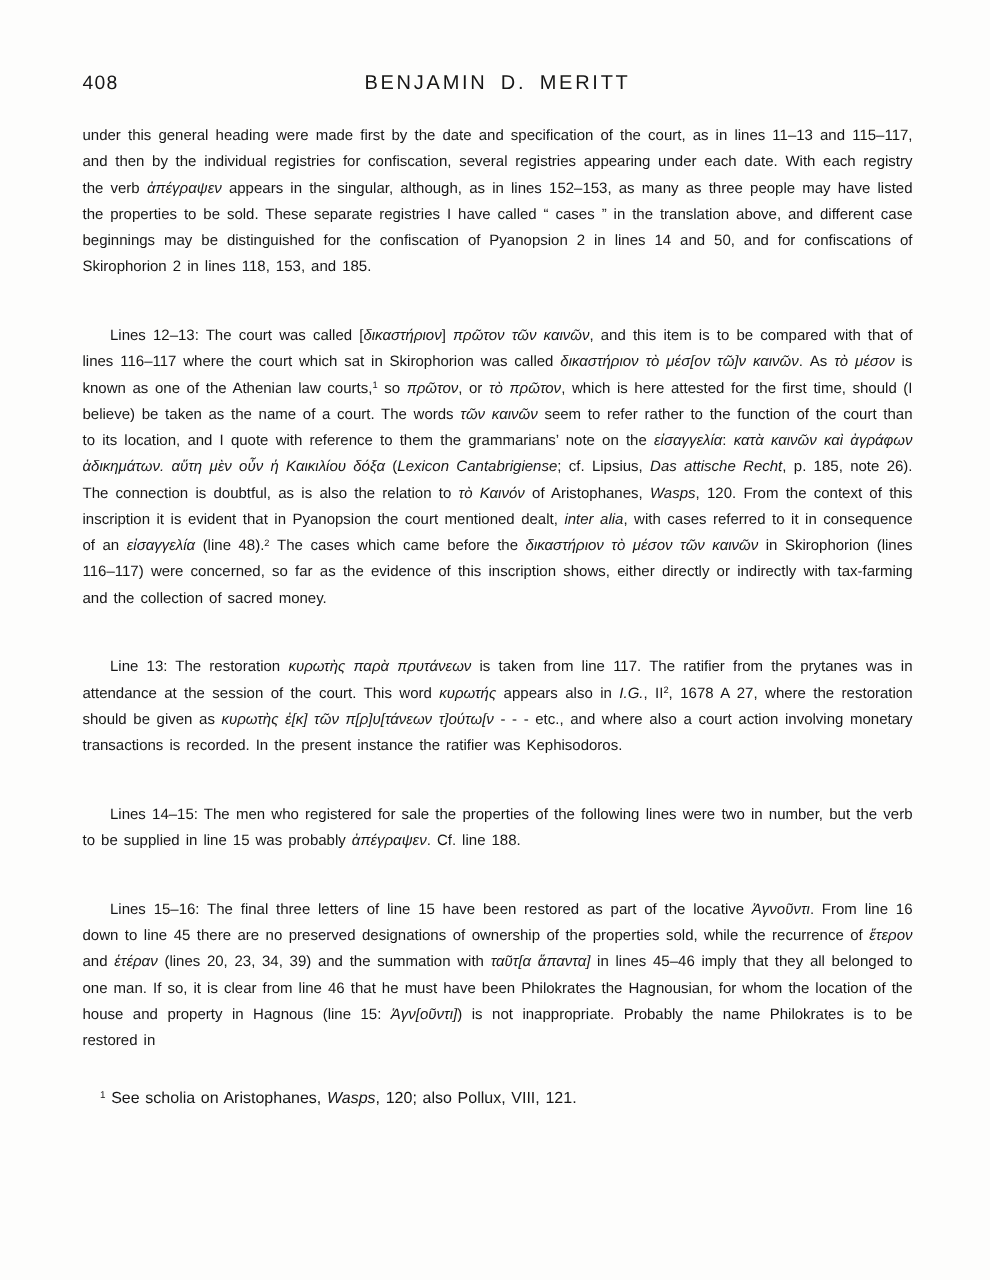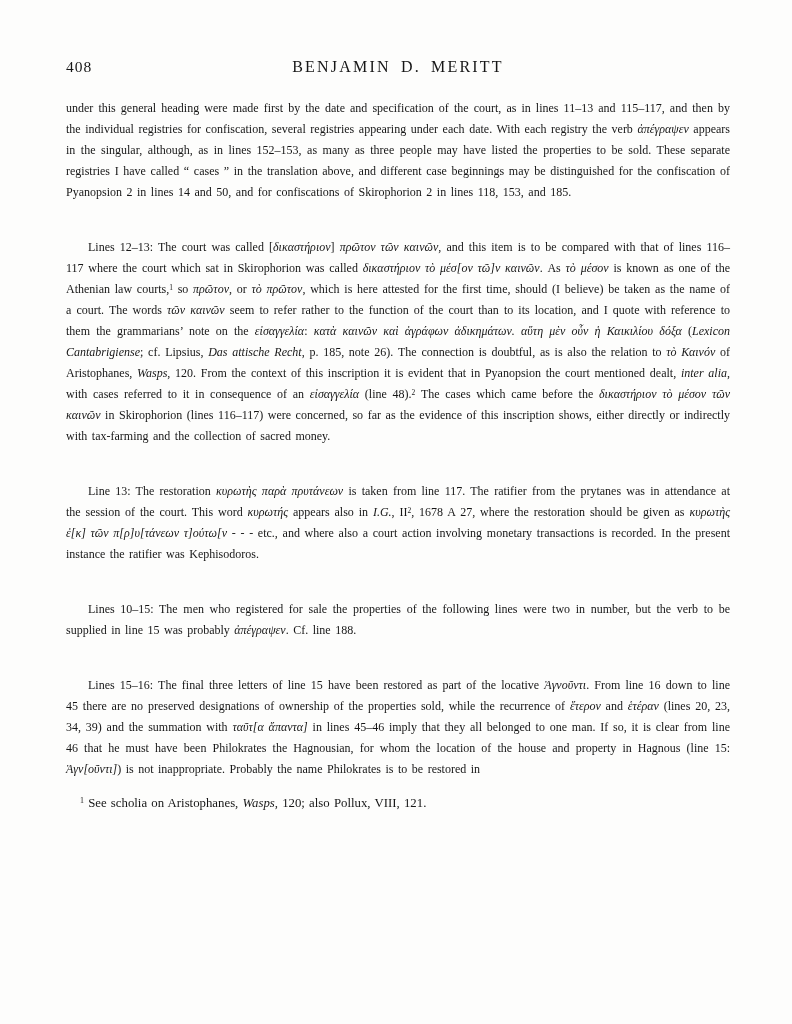--- a/index.html
+++ b/index.html
@@ -7,21 +7,21 @@
     padding: 0;
     background: #e8e8e6;
   }
   .page {
     position: relative;
     width: 792px;
     height: 1024px;
     margin: 0 auto;
     background: #fdfdfc;
     color: #161616;
-    font-family: Liberation Serif, serif;
+    font-family: Liberation Sans, sans-serif;
     box-sizing: border-box;
     padding: 58px 62px 0 66px;
     overflow: hidden;
   }
   .page-header {
     position: relative;
     text-align: center;
     height: 20px;
     margin-bottom: 20px;
   }
@@ -52,21 +52,21 @@
   }
   .it {
     font-style: italic;
   }
   sup.fn-ref {
     font-size: 0.62em;
     line-height: 0;
     vertical-align: 0.45em;
   }
   .footnotes {
-    margin-top: 14px;
+    margin-top: 26px;
     font-size: 12.8px;
     line-height: 18.5px;
     word-spacing: 1px;
   }
   .footnote {
     margin: 0;
     text-indent: 14px;
     text-align: left;
   }
 </style>
@@ -75,19 +75,19 @@
 
 <div class="page">
   <header class="page-header">
     <span class="page-number">408</span>
     <span class="running-head">BENJAMIN D. MERITT</span>
   </header>
   <main class="article-body" id="article-body">
       <p class="para"><span>under this general heading were made first by the date and specification of the court, as in lines 11–13 and 115–117, and then by the individual registries for confiscation, several registries appearing under each date. With each registry the verb </span><span class="it">ἀπέγραψεν</span><span> appears in the singular, although, as in lines 152–153, as many as three people may have listed the properties to be sold. These separate registries I have called “ cases ” in the translation above, and different case beginnings may be distinguished for the confiscation of Pyanopsion 2 in lines 14 and 50, and for confiscations of Skirophorion 2 in lines 118, 153, and 185.</span></p>
       <p class="para indent"><span>Lines 12–13:  The court was called [</span><span class="it">δικαστήριον</span><span>] </span><span class="it">πρῶτον τῶν καινῶν</span><span>, and this item is to be compared with that of lines 116–117 where the court which sat in Skirophorion was called </span><span class="it">δικαστήριον τὸ μέσ[ον τῶ]ν καινῶν</span><span>. As </span><span class="it">τὸ μέσον</span><span> is known as one of the Athenian law courts,</span><sup class="fn-ref">1</sup><span> so </span><span class="it">πρῶτον</span><span>, or </span><span class="it">τὸ πρῶτον</span><span>, which is here attested for the first time, should (I believe) be taken as the name of a court. The words </span><span class="it">τῶν καινῶν</span><span> seem to refer rather to the function of the court than to its location, and I quote with reference to them the grammarians’ note on the </span><span class="it">εἰσαγγελία</span><span>: </span><span class="it">κατὰ καινῶν καὶ ἀγράφων ἀδικημάτων. αὕτη μὲν οὖν ἡ Καικιλίου δόξα</span><span> (</span><span class="it">Lexicon Cantabrigiense</span><span>; cf. Lipsius, </span><span class="it">Das attische Recht</span><span>, p. 185, note 26). The connection is doubtful, as is also the relation to </span><span class="it">τὸ Καινόν</span><span> of Aristophanes, </span><span class="it">Wasps</span><span>, 120. From the context of this inscription it is evident that in Pyanopsion the court mentioned dealt, </span><span class="it">inter alia</span><span>, with cases referred to it in consequence of an </span><span class="it">εἰσαγγελία</span><span> (line 48).</span><sup class="fn-ref">2</sup><span> The cases which came before the </span><span class="it">δικαστήριον τὸ μέσον τῶν καινῶν</span><span> in Skirophorion (lines 116–117) were concerned, so far as the evidence of this inscription shows, either directly or indirectly with tax-farming and the collection of sacred money.</span></p>
       <p class="para indent"><span>Line 13:  The restoration </span><span class="it">κυρωτὴς παρὰ πρυτάνεων</span><span> is taken from line 117. The ratifier from the prytanes was in attendance at the session of the court. This word </span><span class="it">κυρωτής</span><span> appears also in </span><span class="it">I.G.</span><span>, II</span><sup class="fn-ref">2</sup><span>, 1678 A 27, where the restoration should be given as </span><span class="it">κυρωτὴς ἐ[κ] τῶν π[ρ]υ[τάνεων τ]ούτω[ν</span><span> - - - etc., and where also a court action involving monetary transactions is recorded. In the present instance the ratifier was Kephisodoros.</span></p>
-      <p class="para indent"><span>Lines 10–15:  The men who registered for sale the properties of the following lines were two in number, but the verb to be supplied in line 15 was probably </span><span class="it">ἀπέγραψεν</span><span>. Cf. line 188.</span></p>
+      <p class="para indent"><span>Lines 14–15:  The men who registered for sale the properties of the following lines were two in number, but the verb to be supplied in line 15 was probably </span><span class="it">ἀπέγραψεν</span><span>. Cf. line 188.</span></p>
       <p class="para indent"><span>Lines 15–16:  The final three letters of line 15 have been restored as part of the locative </span><span class="it">Ἁγνοῦντι</span><span>. From line 16 down to line 45 there are no preserved designations of ownership of the properties sold, while the recurrence of </span><span class="it">ἕτερον</span><span> and </span><span class="it">ἑτέραν</span><span> (lines 20, 23, 34, 39) and the summation with </span><span class="it">ταῦτ[α ἅπαντα]</span><span> in lines 45–46 imply that they all belonged to one man. If so, it is clear from line 46 that he must have been Philokrates the Hagnousian, for whom the location of the house and property in Hagnous (line 15: </span><span class="it">Ἁγν[οῦντι]</span><span>) is not inappropriate. Probably the name Philokrates is to be restored in</span></p>
     </main>
   <footer class="footnotes" id="footnotes">
       <p class="footnote"><sup class="fn-ref">1</sup><span> See scholia on Aristophanes, </span><span class="it">Wasps</span><span>, 120; also Pollux, VIII, 121.</span></p>
     </footer>
 </div>
 
 </body></html>

